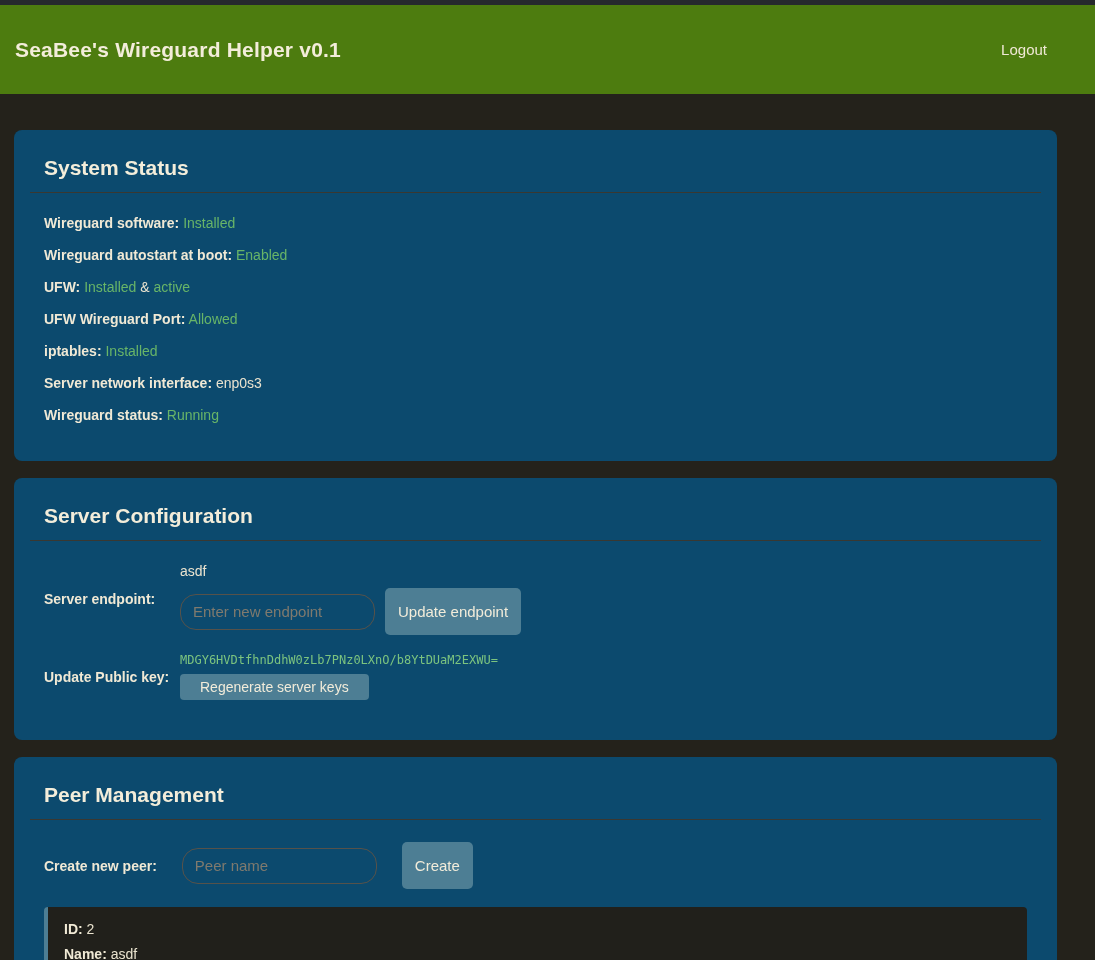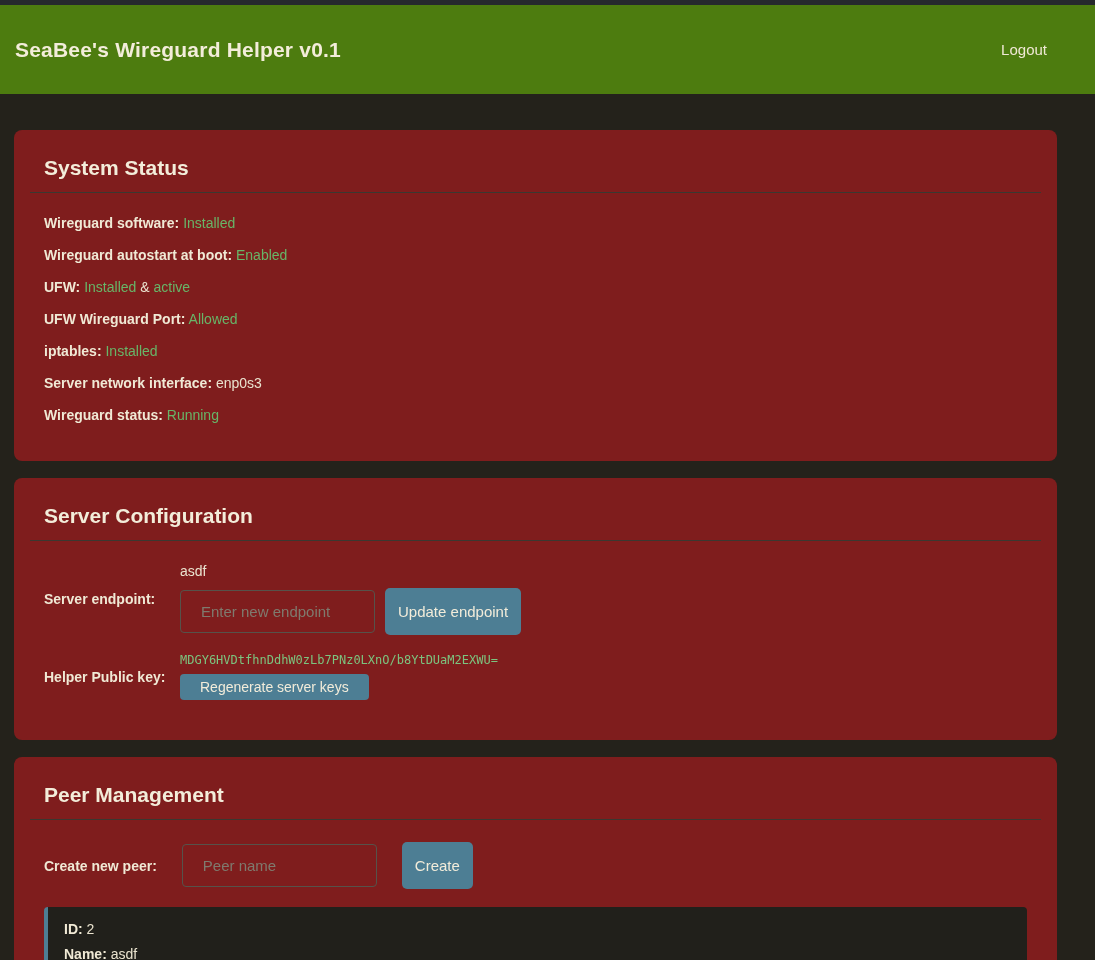--- a/index.html
+++ b/index.html
@@ -28,21 +28,21 @@
     letter-spacing: 0.2px;
   }
   .logout-link {
     color: #f0e9d5;
     font-size: 15px;
     cursor: pointer;
     text-decoration: none;
   }
   .main { padding: 36px 38px 0 14px; }
   .card {
-    background: #7f1d1d;
+    background: #0c4a6e;
     border-radius: 8px;
     padding: 16px;
     margin-bottom: 17px;
   }
   .card h2 {
     margin: 10px 0 12px 14px;
     font-size: 21px;
     font-weight: bold;
     color: #f3edda;
   }
@@ -65,25 +65,25 @@
     width: 136px;
     flex-shrink: 0;
     font-weight: bold;
     font-size: 14px;
     color: #f0e9d5;
   }
   .current-value { font-size: 14px; margin-bottom: 9px; color: #eae3cf; }
   .input-group { display: flex; align-items: center; gap: 10px; }
   .text-input {
     width: 195px;
-    height: 43px;
+    height: 36px;
     background: transparent;
     border: 1px solid #56524a;
-    border-radius: 4px;
-    padding: 6px 20px;
+    border-radius: 16px;
+    padding: 6px 12px;
     color: #eae3cf;
     font-size: 15px;
     font-family: "Liberation Sans", sans-serif;
     outline: none;
   }
   .text-input::placeholder { color: #7f7a6e; }
   .btn {
     background: #4d7e94;
     color: #f2ecda;
     border: none;
@@ -171,21 +171,21 @@
         <div>
           <div class="current-value">asdf</div>
           <div class="input-group">
             <input class="text-input" type="text" placeholder="Enter new endpoint" style="">
             <button class="btn">Update endpoint</button>
           </div>
         </div>
       </div>
 
       <div class="form-row">
-        <div class="row-label">Helper Public key:</div>
+        <div class="row-label">Update Public key:</div>
         <div>
           <div class="mono-key">MDGY6HVDtfhnDdhW0zLb7PNz0LXnO/b8YtDUaM2EXWU=</div>
           <button class="btn btn-sm">Regenerate server keys</button>
         </div>
       </div>
 
     </div>
   </div>
 
   <div class="card">

